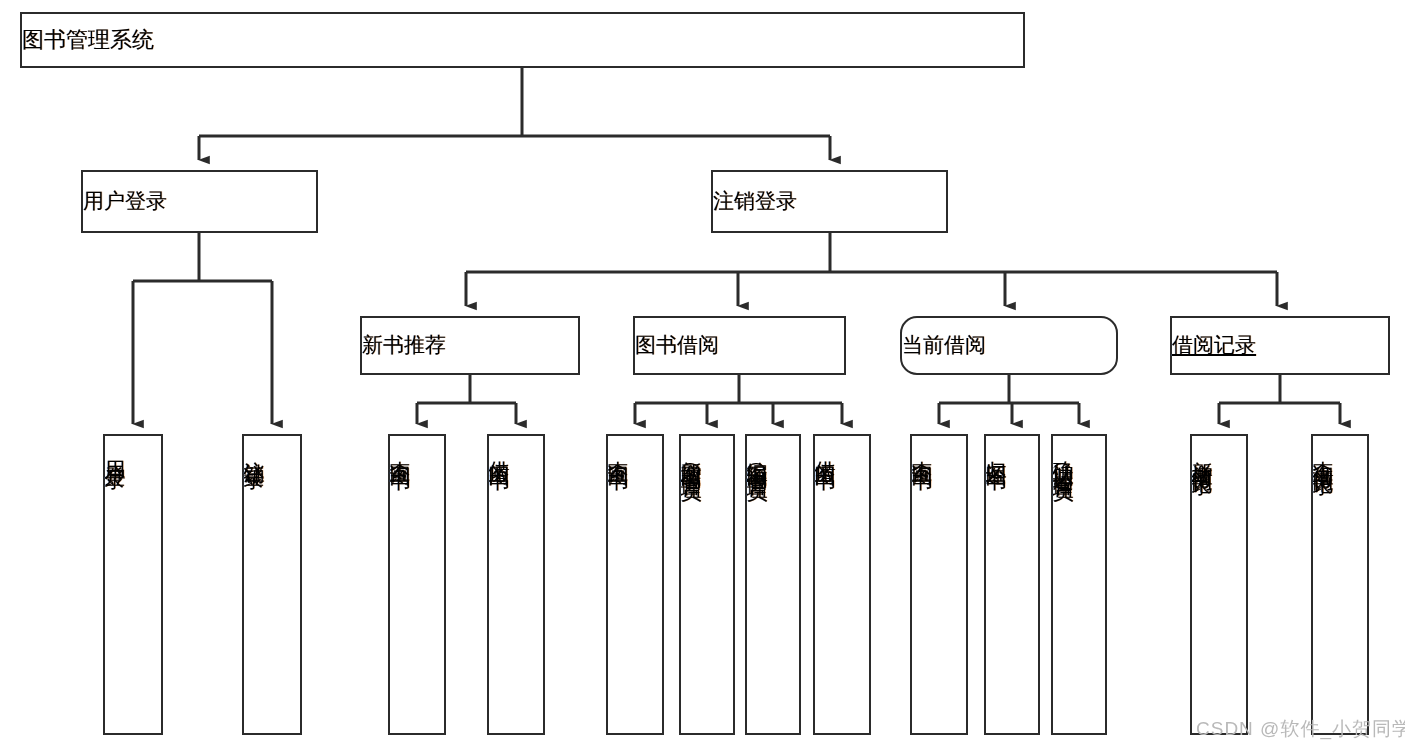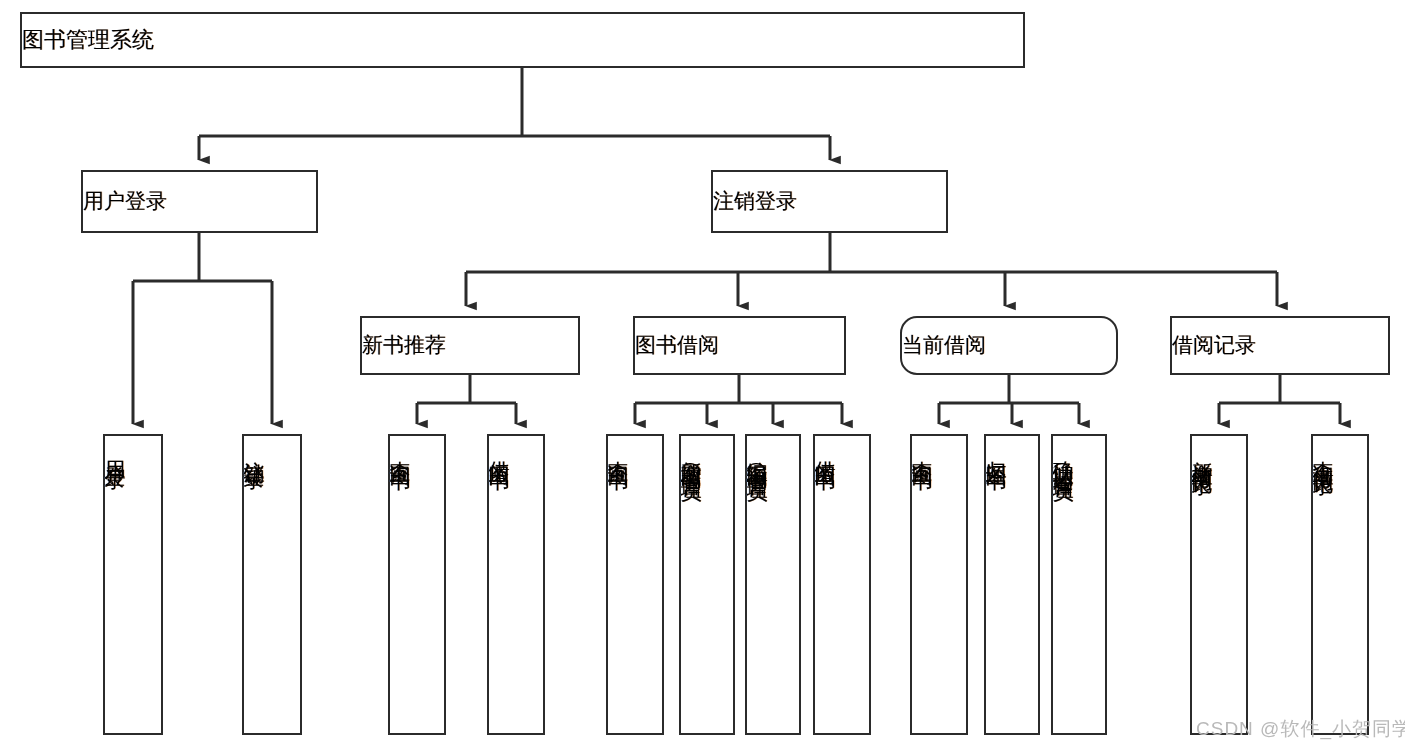--- a/index.html
+++ b/index.html
@@ -134,21 +134,21 @@
 
   <div class="node" id="n-l3-1" style="left: 633px; top: 316px; width: 213px; height: 59px;">
     <span class="label h-label">图书借阅</span>
   </div>
   <div class="node" id="n-l3-0" style="left: 360px; top: 316px; width: 220px; height: 59px;">
     <span class="label h-label">新书推荐</span>
   </div>
   <div class="node" id="n-l3-2" style="left: 900px; top: 316px; width: 218px; height: 59px; border-radius: 17px;">
     <span class="label h-label">当前借阅</span>
   </div>
-  <div class="node" id="n-l3-3" style="left: 1170px; top: 316px; width: 220px; height: 59px;">
+  <div class="node" id="n-l3-3" style="left: 1170px; top: 316px; width: 220px; height: 59px; text-decoration: underline;">
     <span class="label h-label">借阅记录</span>
   </div>
 
   <div class="node vertical" id="n-leaf-0" style="left: 103px; top: 434px; width: 60px; height: 301px;">
     <span class="label">用户登录</span>
   </div>
   <div class="node vertical" id="n-leaf-1" style="left: 242px; top: 434px; width: 60px; height: 301px;">
     <span class="label">注销登录</span>
   </div>
   <div class="node vertical" id="n-leaf-2" style="left: 388px; top: 434px; width: 58px; height: 301px;">

